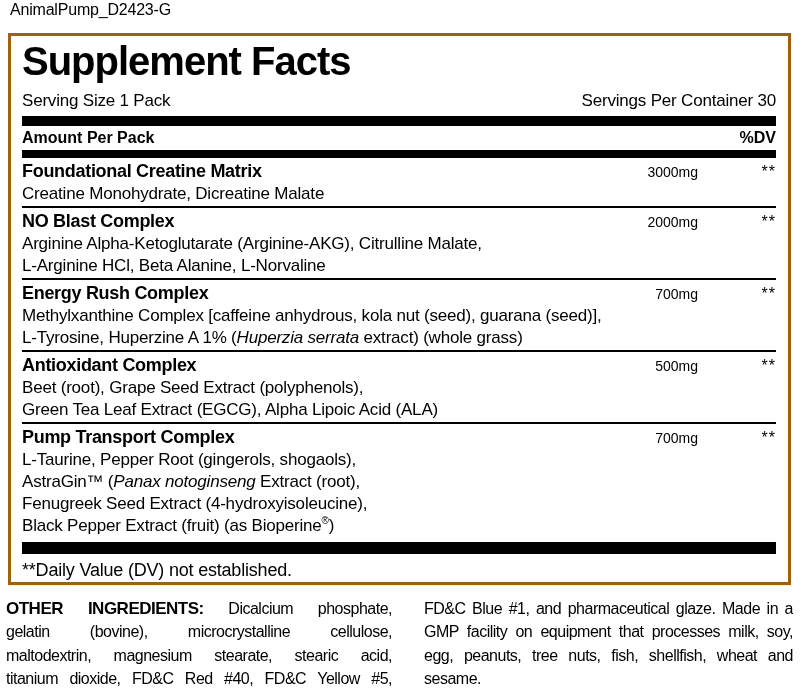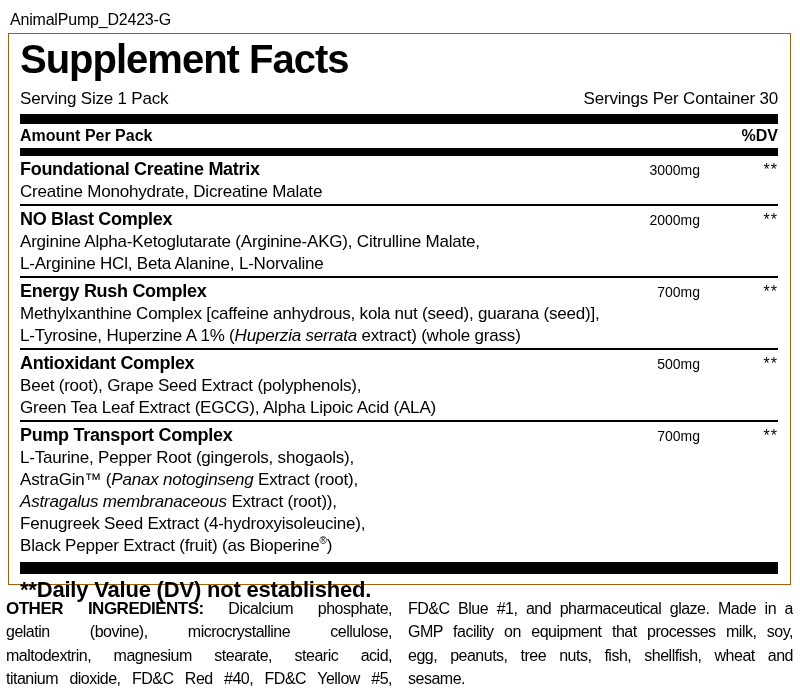--- a/index.html
+++ b/index.html
@@ -7,28 +7,28 @@
     width: 800px; height: 694px;
     background: #ffffff; color: #000000;
     font-family: "Liberation Sans", sans-serif;
     position: relative; overflow: hidden;
   }
   .i { font-style: italic; }
   .b { font-weight: bold; }
   .sup { font-size: 10px; vertical-align: super; line-height: 0; }
 
   .doc-label {
-    position: absolute; left: 10px; top: 11px;
+    position: absolute; left: 10px; top: 1px;
     font-size: 16px; letter-spacing: -0.2px;
   }
 
   .facts-box {
     position: absolute; left: 8px; top: 33px;
     width: 783px; height: 552px;
-    border: 1px solid #a16207; box-sizing: border-box;
+    border: 3px solid #a16207; box-sizing: border-box;
     padding: 4px 12px 0 11px;
   }
   .facts-title {
     font-size: 40px; font-weight: bold; letter-spacing: -1px;
     line-height: 42px; margin: 0;
   }
   .serving-row {
     display: flex; justify-content: space-between;
     font-size: 17px; line-height: 22px; margin: 8px 0 4px 0;
     letter-spacing: -0.2px;
@@ -49,27 +49,27 @@
   .row-name {
     flex: 1; font-size: 18px; font-weight: bold; letter-spacing: -0.3px;
     white-space: nowrap;
   }
   .row-amount { width: 120px; text-align: right; font-size: 14px; }
   .row-dv { width: 78px; text-align: right; font-size: 16px; letter-spacing: 1px; }
   .row-desc { font-size: 17px; line-height: 22px; letter-spacing: -0.2px; }
 
   .bar-3 { height: 12px; margin-top: 4px; }
   .footnote {
-    font-size: 22px; font-weight: bold; line-height: 22px; margin-top: 5px;
+    font-size: 18px; font-weight: normal; line-height: 22px; margin-top: 5px;
     letter-spacing: -0.2px;
   }
 
   .other-section {
     position: absolute; left: 6px; top: 597px; width: 787px;
-    display: flex; gap: 16px;
+    display: flex; gap: 32px;
   }
   .oi-col { width: 386px; }
   .oi-col.right { flex: 1; }
   .oi-line {
     font-size: 16px; line-height: 23.3px; letter-spacing: -0.5px;
     text-align: justify; text-align-last: justify;
     height: 23.3px; overflow: hidden; white-space: normal;
   }
   .oi-line.end { text-align-last: left; }
   .oi-line .b { font-size: 17px; letter-spacing: -0.5px; }
@@ -137,21 +137,20 @@
       </div>
 
   <div class="row last">
     <div class="row-head">
       <span class="row-name">Pump Transport Complex</span>
       <span class="row-amount">700mg</span>
       <span class="row-dv">**</span>
     </div>
   <div class="row-desc"><span>L-Taurine, Pepper Root (gingerols, shogaols),</span></div>
         <div class="row-desc"><span>AstraGin™ (</span><span class="i">Panax notoginseng</span><span> Extract (root),</span></div>
-        <div class="row-desc"><span class="i">Astragalus membranaceous</span><span> Extract (root)),</span></div>
         <div class="row-desc"><span>Fenugreek Seed Extract (4-hydroxyisoleucine),</span></div>
         <div class="row-desc"><span>Black Pepper Extract (fruit) (as Bioperine</span><span class="sup">®</span><span>)</span></div>
       </div>
 </div>
 
   <div class="bar bar-3"></div>
 
   <div class="footnote">**Daily Value (DV) not established.</div>
 </div>
 

